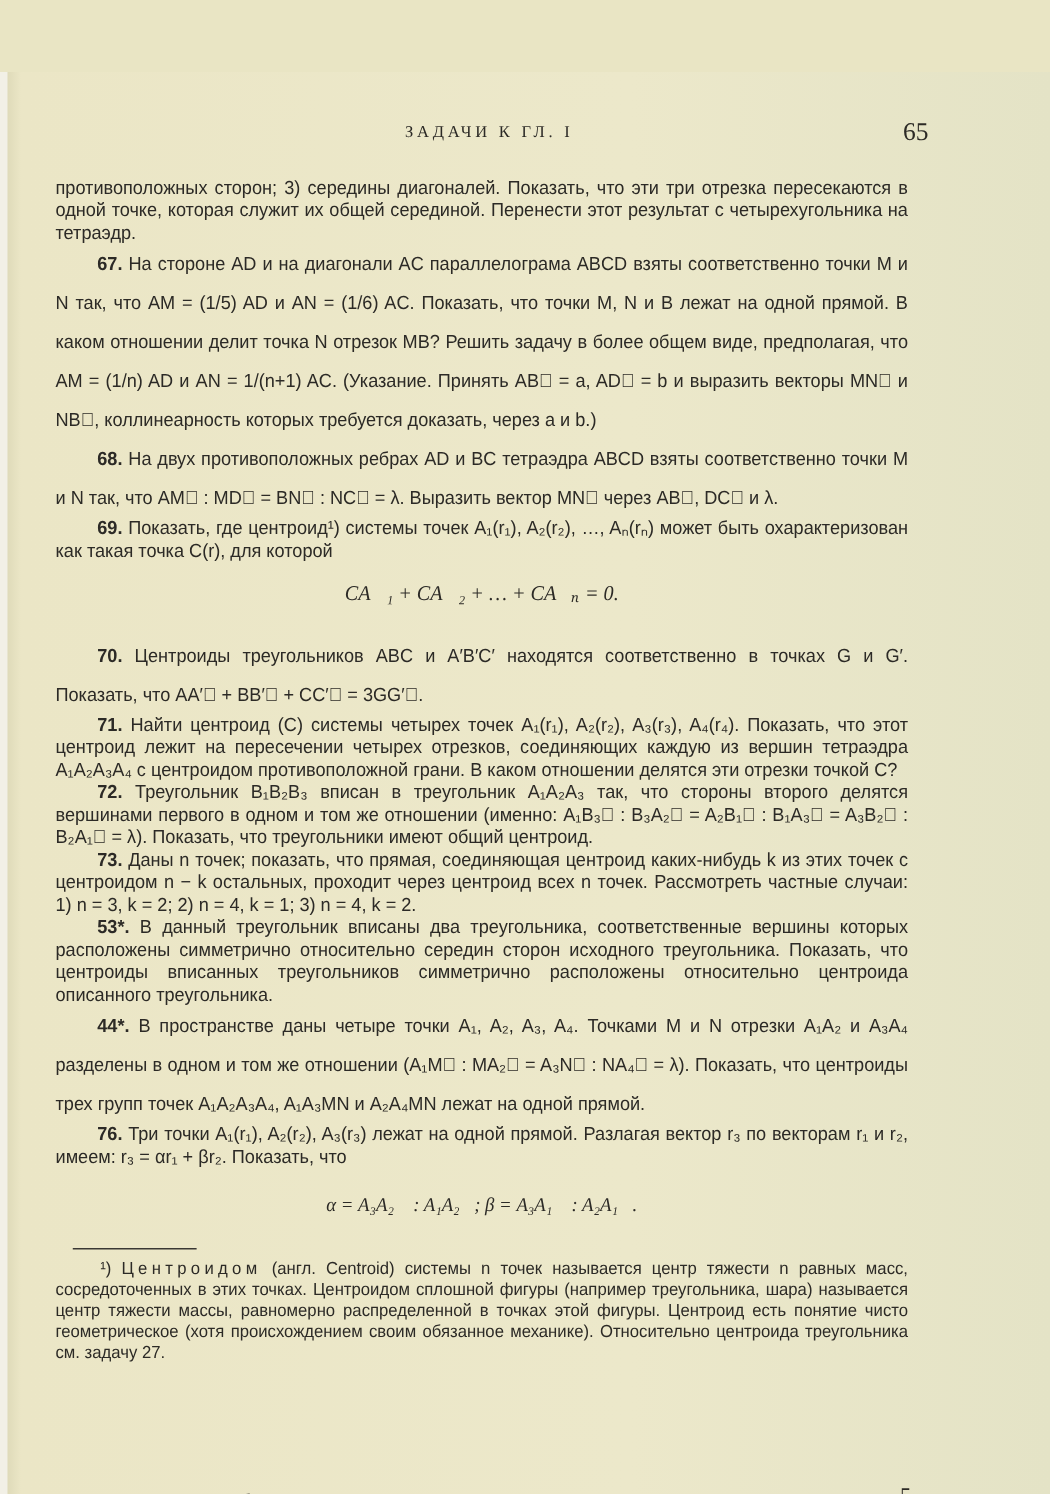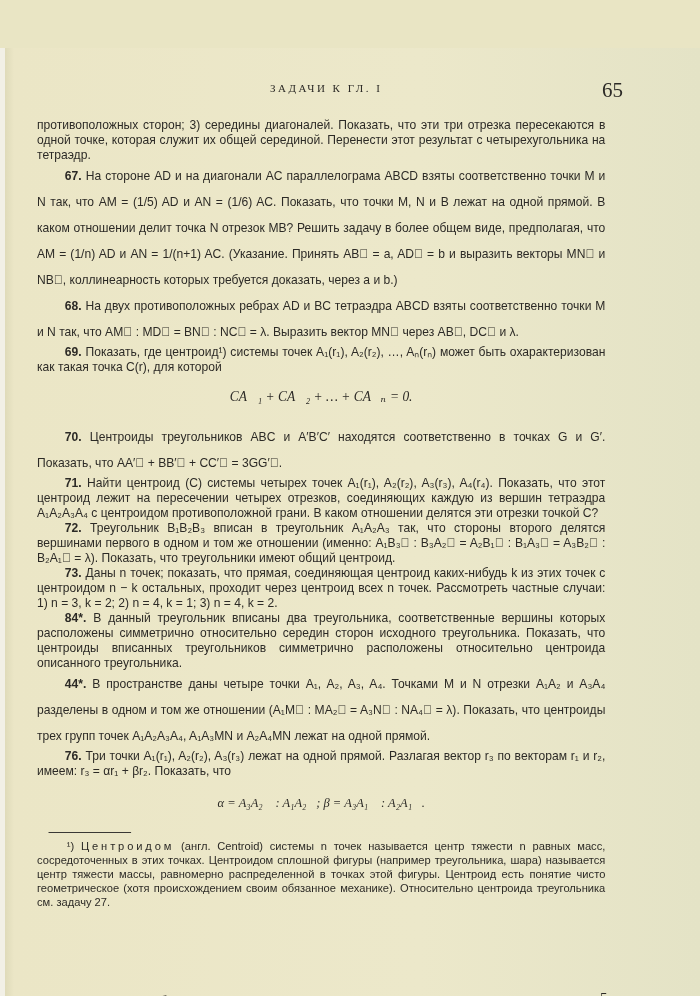--- a/index.html
+++ b/index.html
@@ -20,21 +20,21 @@
   }
   .running-head {
     position: absolute; top: 30px; left: 0; width: 700px; height: 24px;
   }
   .running-title {
     position: absolute; left: 270px; top: 4px;
     font-family: "Liberation Serif", serif; font-size: 11px; letter-spacing: 2.5px;
   }
   .page-number {
     position: absolute; left: 602px; top: 0;
-    font-family: "Liberation Serif", serif; font-size: 21px;
+    font-family: "Liberation Serif", serif; font-size: 17px;
   }
   .body-text {
     position: absolute; left: 37px; top: 70px; width: 592px;
     font-family: "Liberation Sans", sans-serif; font-size: 12.6px; line-height: 15px;
     text-align: justify; transform: scaleX(0.96); transform-origin: left top;
   }
   .para { margin: 0; }
   .para.indent { text-indent: 29px; }
   .num { font-weight: bold; }
   .tall { line-height: 26px; }
@@ -105,21 +105,21 @@
       <span class="num">72.</span>
       <span>Треугольник B₁B₂B₃ вписан в треугольник A₁A₂A₃ так, что стороны второго делятся вершинами первого в одном и том же отношении (именно: A₁B₃⃗ : B₃A₂⃗ = A₂B₁⃗ : B₁A₃⃗ = A₃B₂⃗ : B₂A₁⃗ = λ). Показать, что треугольники имеют общий центроид.</span>
     </p>
 
     <p class="para indent">
       <span class="num">73.</span>
       <span>Даны n точек; показать, что прямая, соединяющая центроид каких-нибудь k из этих точек с центроидом n − k остальных, проходит через центроид всех n точек. Рассмотреть частные случаи: 1) n = 3, k = 2; 2) n = 4, k = 1; 3) n = 4, k = 2.</span>
     </p>
 
     <p class="para indent">
-      <span class="num">84*.</span>
+      <span class="num">53*.</span>
       <span>В данный треугольник вписаны два треугольника, соответственные вершины которых расположены симметрично относительно середин сторон исходного треугольника. Показать, что центроиды вписанных треугольников симметрично расположены относительно центроида описанного треугольника.</span>
     </p>
 
     <p class="para indent tall">
       <span class="num">44*.</span>
       <span>В пространстве даны четыре точки A₁, A₂, A₃, A₄. Точками M и N отрезки A₁A₂ и A₃A₄ разделены в одном и том же отношении (A₁M⃗ : MA₂⃗ = A₃N⃗ : NA₄⃗ = λ). Показать, что центроиды трех групп точек A₁A₂A₃A₄, A₁A₃MN и A₂A₄MN лежат на одной прямой.</span>
     </p>
 
     <p class="para indent">
       <span class="num">76.</span>

